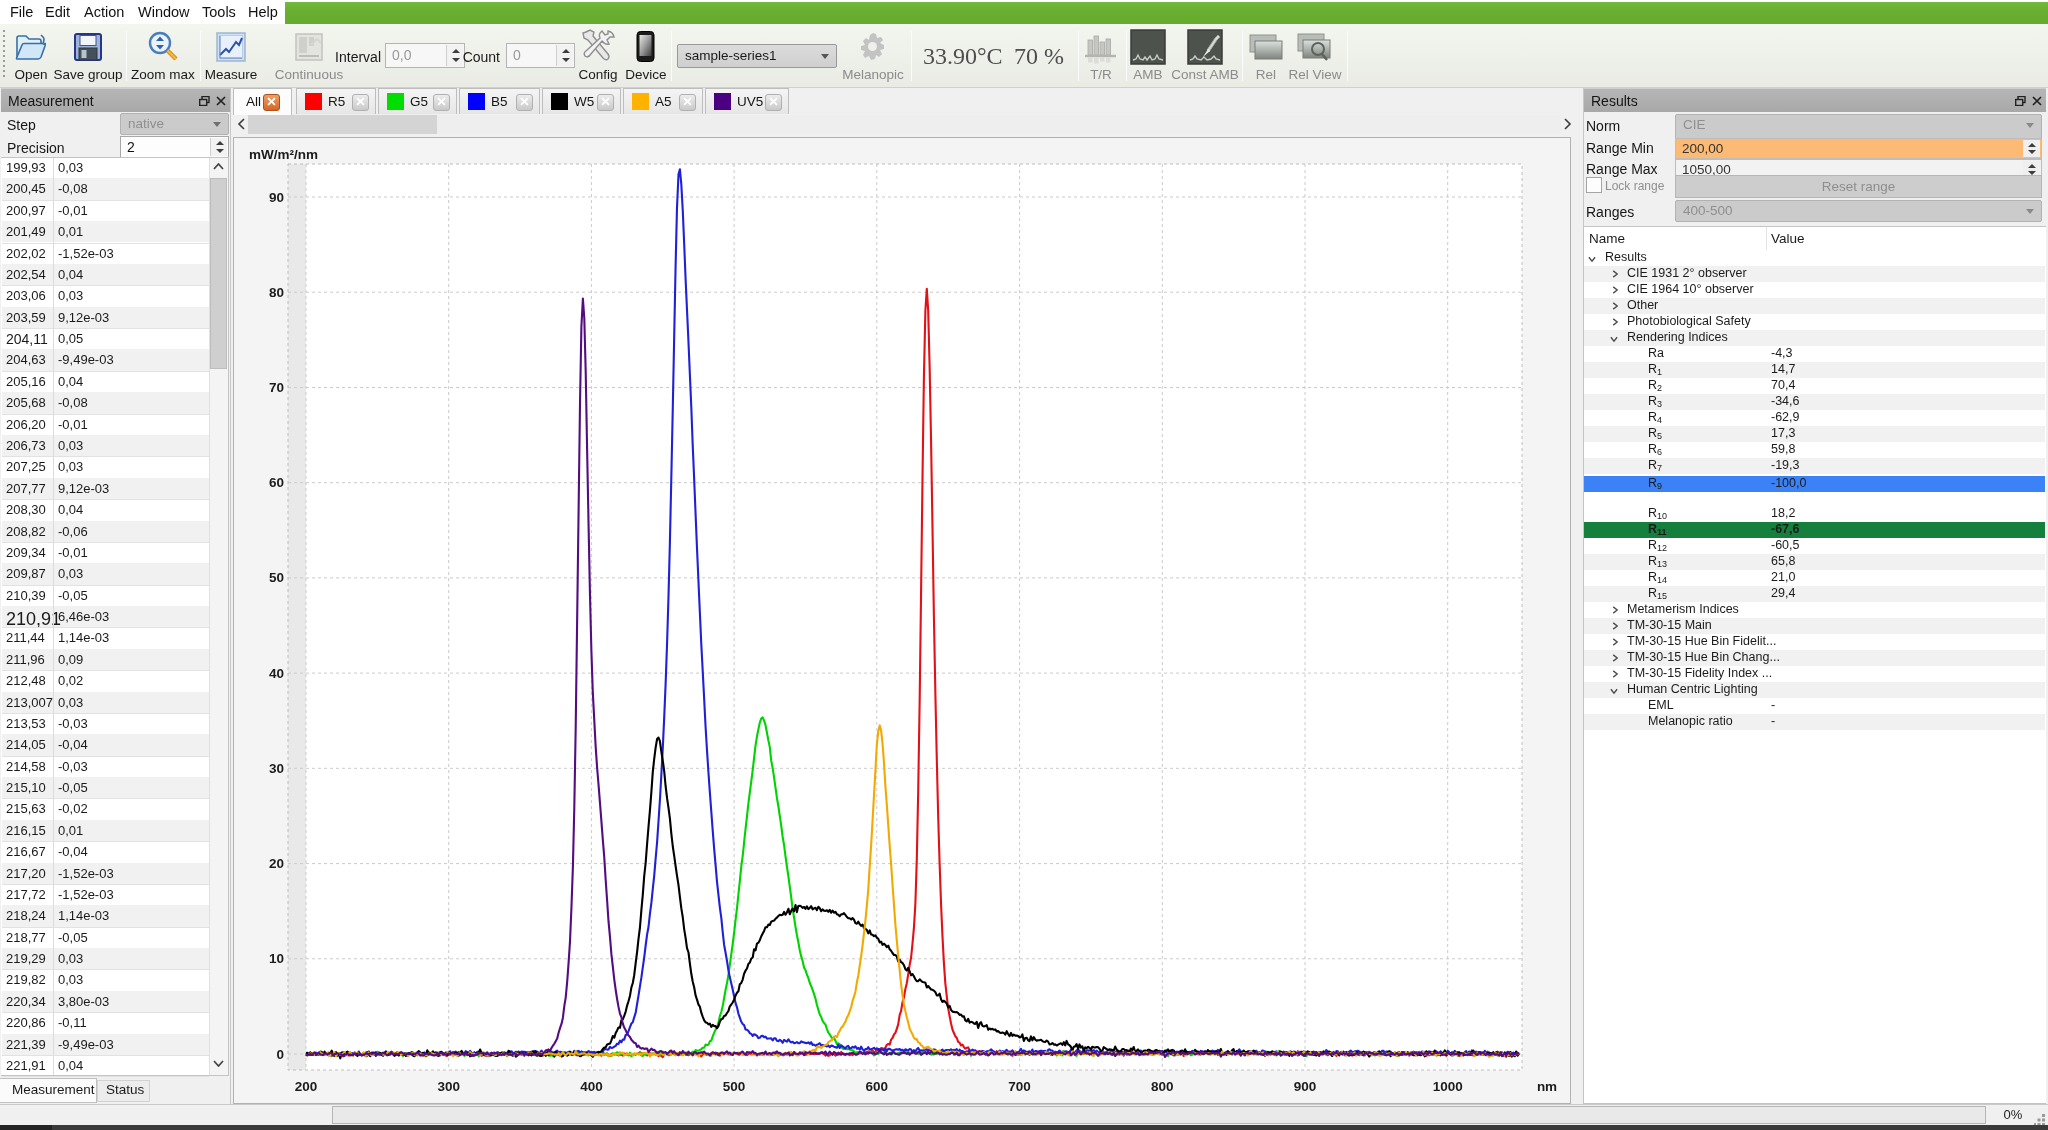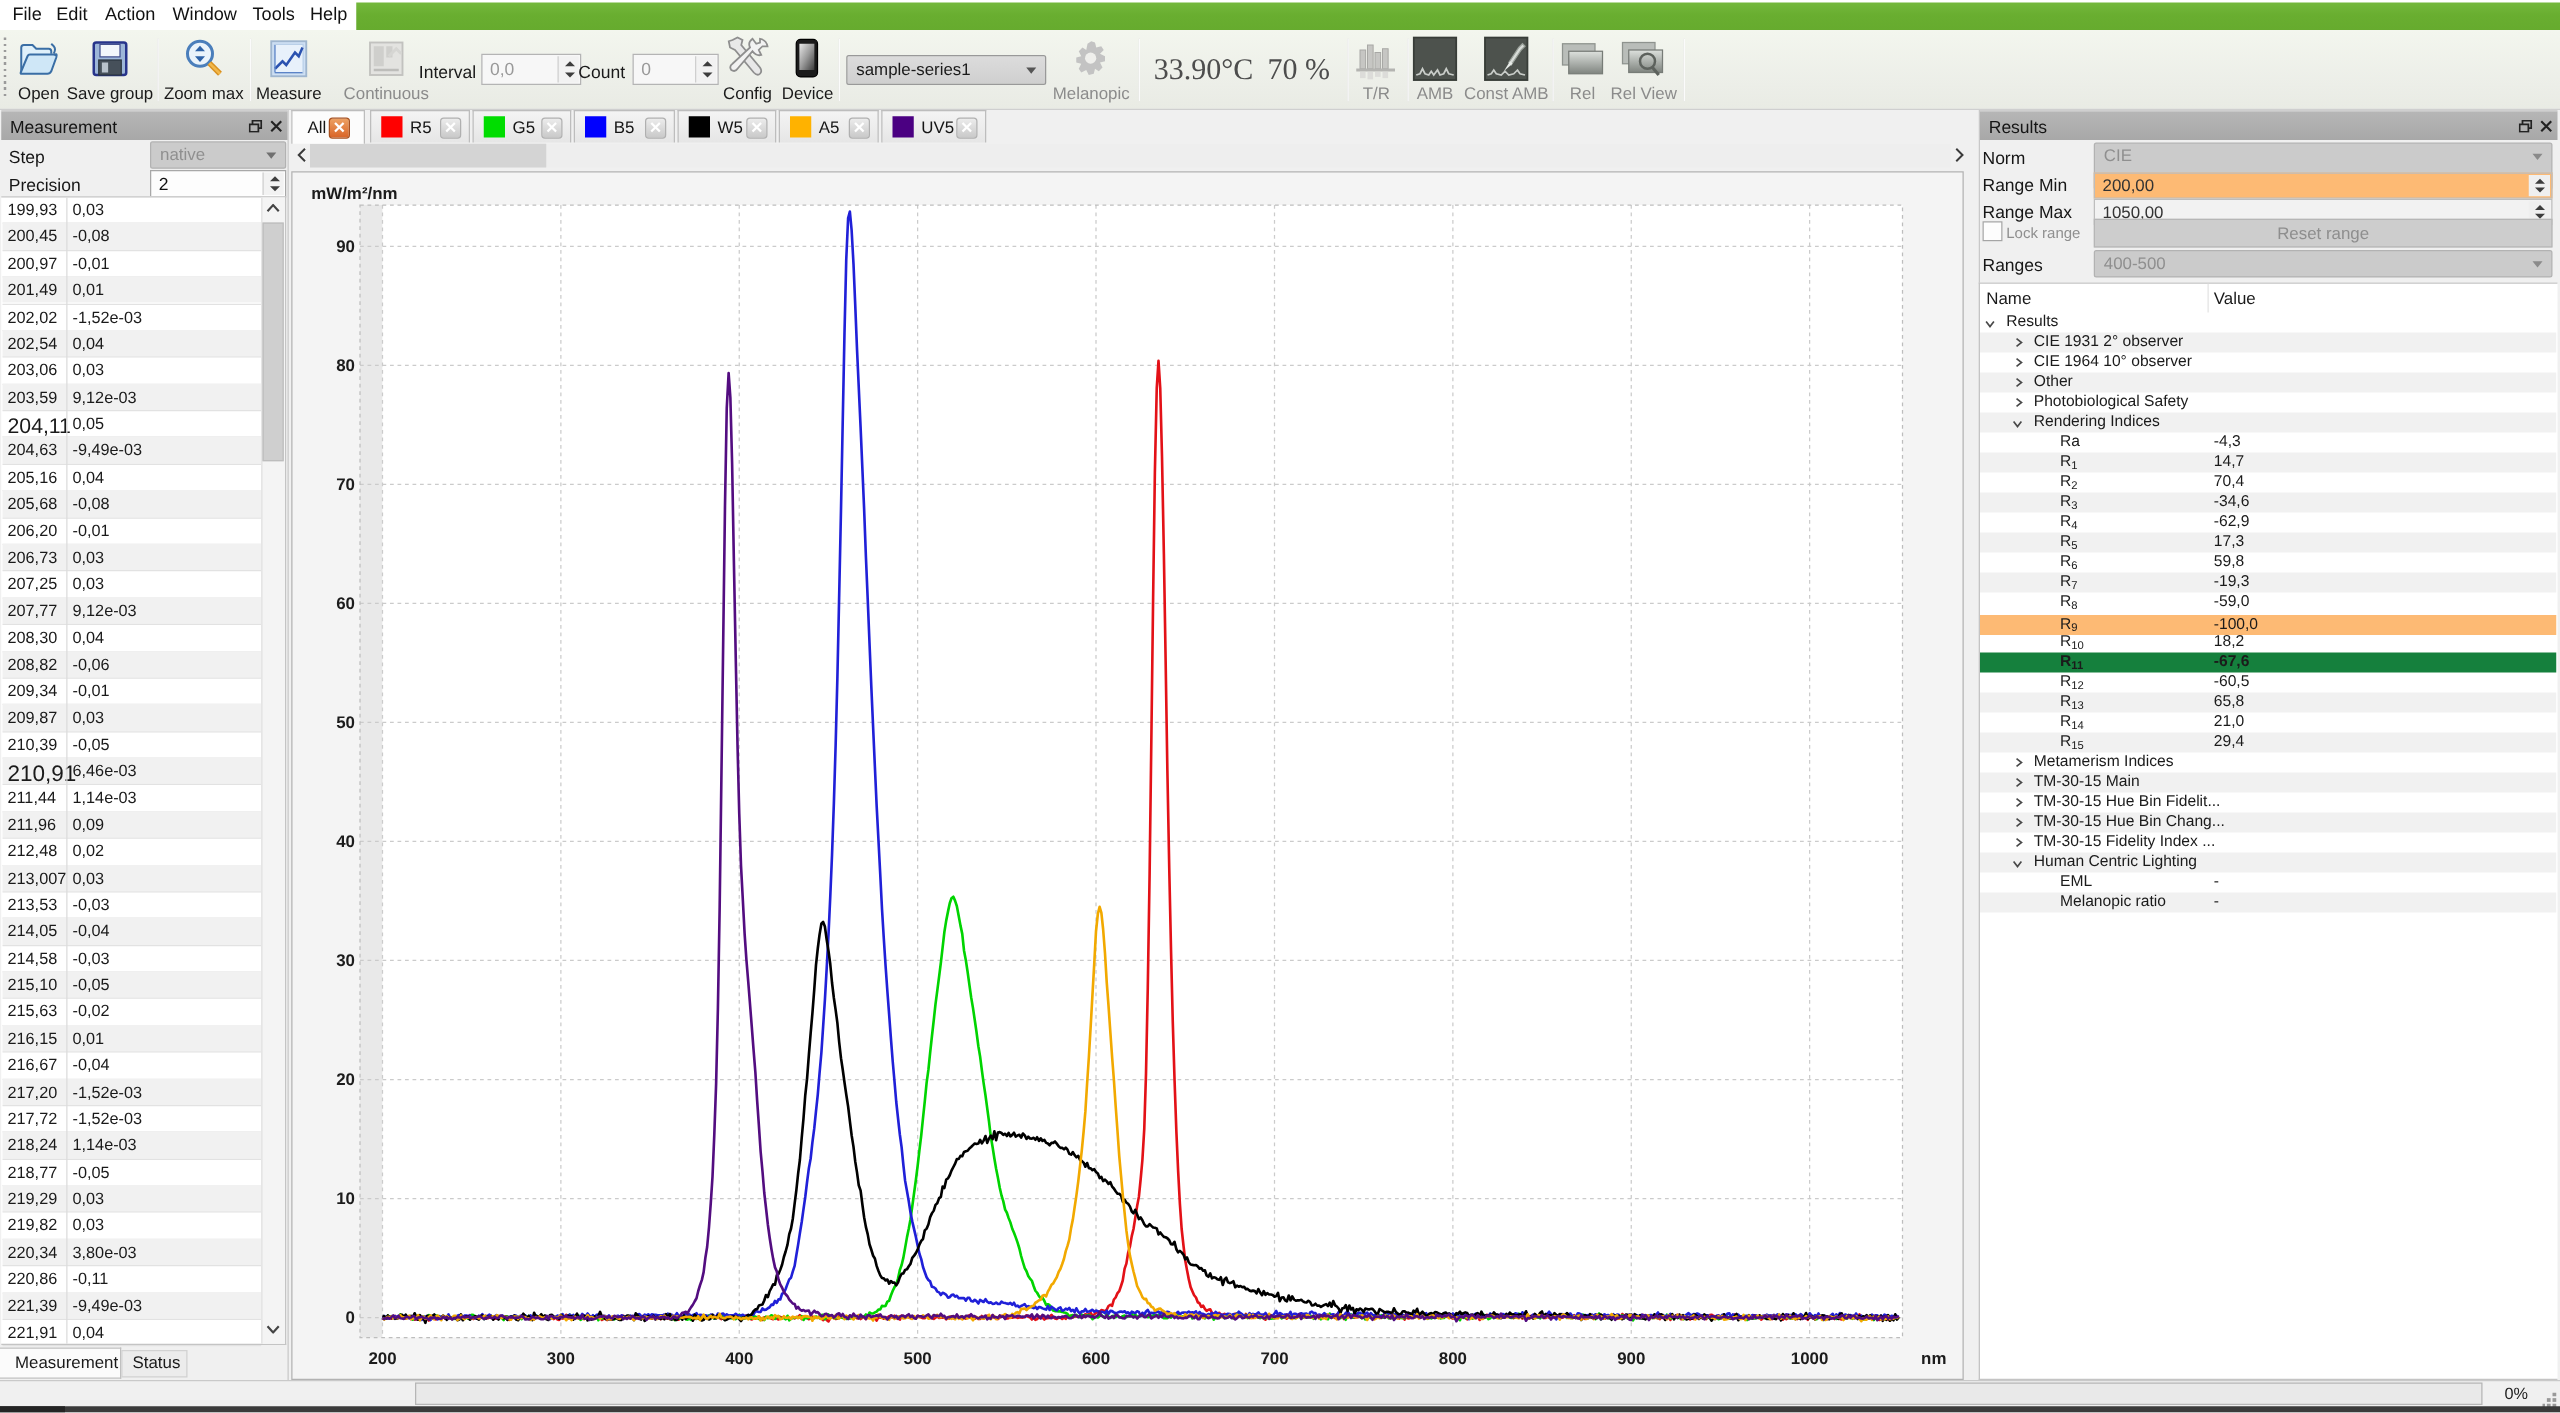--- a/index.html
+++ b/index.html
@@ -288,21 +288,21 @@
 <div class="abs" style="left:6px;top:266.9px;font-size:13px">202,54</div>
 <div class="abs" style="left:58px;top:266.9px;font-size:13px">0,04</div>
 <div class="abs" style="left:2px;top:285.3px;width:207px;height:1px;background:#e2e2e2"></div>
 <div class="abs" style="left:6px;top:288.3px;font-size:13px">203,06</div>
 <div class="abs" style="left:58px;top:288.3px;font-size:13px">0,03</div>
 <div class="abs" style="left:2px;top:306.7px;width:207px;height:1px;background:#e2e2e2"></div>
 <div class="row-stripe" style="left:2px;top:306.7px;width:207px;height:21.4px"></div>
 <div class="abs" style="left:6px;top:309.7px;font-size:13px">203,59</div>
 <div class="abs" style="left:58px;top:309.7px;font-size:13px">9,12e-03</div>
 <div class="abs" style="left:2px;top:328.0px;width:207px;height:1px;background:#e2e2e2"></div>
-<div class="abs" style="left:6px;top:331.0px;font-size:17px">204,11</div>
+<div class="abs" style="left:6px;top:331.0px;font-size:14px">204,11</div>
 <div class="abs" style="left:58px;top:331.0px;font-size:13px">0,05</div>
 <div class="abs" style="left:2px;top:349.4px;width:207px;height:1px;background:#e2e2e2"></div>
 <div class="row-stripe" style="left:2px;top:349.4px;width:207px;height:21.4px"></div>
 <div class="abs" style="left:6px;top:352.4px;font-size:13px">204,63</div>
 <div class="abs" style="left:58px;top:352.4px;font-size:13px">-9,49e-03</div>
 <div class="abs" style="left:2px;top:370.8px;width:207px;height:1px;background:#e2e2e2"></div>
 <div class="abs" style="left:6px;top:373.8px;font-size:13px">205,16</div>
 <div class="abs" style="left:58px;top:373.8px;font-size:13px">0,04</div>
 <div class="abs" style="left:2px;top:392.2px;width:207px;height:1px;background:#e2e2e2"></div>
 <div class="row-stripe" style="left:2px;top:392.2px;width:207px;height:21.4px"></div>
@@ -636,21 +636,21 @@
     <span style="position:absolute;left:187px">59,8</span>
   </div>
 <div class="treerow" style="top:458px;background:#f1f1f1;">
     <span style="position:absolute;left:64px">R<sub>7</sub></span>
     <span style="position:absolute;left:187px">-19,3</span>
   </div>
 <div class="treerow" style="top:474px;">
     <span style="position:absolute;left:64px">R<sub>8</sub></span>
     <span style="position:absolute;left:187px">-59,0</span>
   </div>
-<div class="treerow" style="top:492px;background:#fdba74;text-align:center;">
+<div class="treerow" style="top:476px;background:#3b82f6;text-align:center;">
     <span style="position:absolute;left:64px">R<sub>9</sub></span>
     <span style="position:absolute;left:187px">-100,0</span>
   </div>
 <div class="treerow" style="top:506px;">
     <span style="position:absolute;left:64px">R<sub>10</sub></span>
     <span style="position:absolute;left:187px">18,2</span>
   </div>
 <div class="treerow" style="top:522px;background:#15803d;font-weight:bold;">
     <span style="position:absolute;left:64px">R<sub>11</sub></span>
     <span style="position:absolute;left:187px">-67,6</span>

